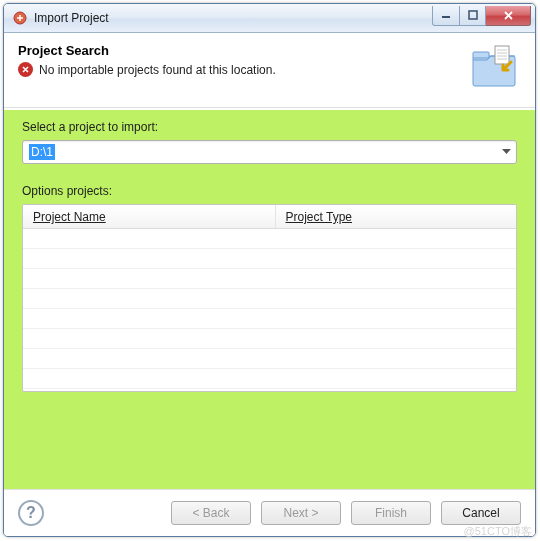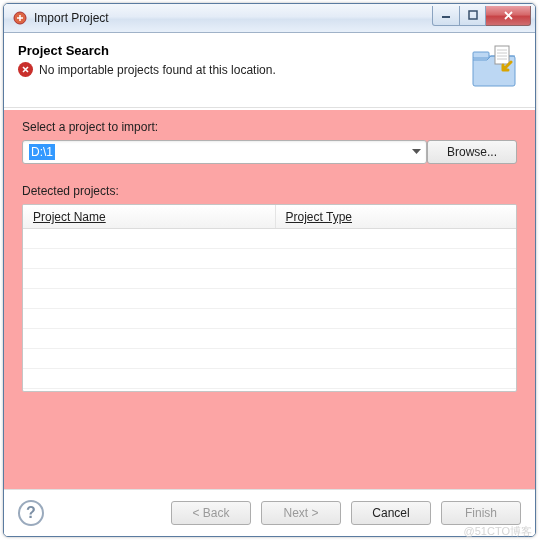--- a/index.html
+++ b/index.html
@@ -14,21 +14,21 @@
   .winbtn.max { width:26px; border-left:none; }
   .winbtn.close { width:45px; border-left:none; border-radius:0 0 3px 0; background:linear-gradient(to bottom,#e9a0a5 0%, #d6696b 45%, #c84447 55%, #cf6d70 100%); color:#fff; border-color:#8d6365; }
   .winbtn svg { display:block; }
   .header { background:#fff; padding:10px 14px 10px 14px; display:flex; border-bottom: none; }
   .header-left { flex:1; }
   .header-title { font-weight:bold; color:#000; font-size:13px; margin-bottom:4px; }
   .header-msg { display:flex; align-items:center; gap:6px; color:#222; }
   .err-icon { width:15px; height:15px; border-radius:50%; background:#c9302c; display:inline-flex; align-items:center; justify-content:center; }
   .header-icon { width:55px; height:48px; display:flex; align-items:center; justify-content:center; }
   .sep { height:1px; background:#e0e0e0; margin:6px 0 2px 0; }
-  .content { flex:1; padding:10px 18px 6px 18px; background:#fca5a5; display:flex; flex-direction:column; }
+  .content { flex:1; padding:10px 18px 6px 18px; background:#bef264; display:flex; flex-direction:column; }
   .label { color:#222; margin-bottom:6px; }
   .path-row { display:flex; gap:0; margin-bottom:20px; }
   .combo { flex:1; height:24px; border:1px solid #b2b2b2; border-radius:3px; background:#fff; display:flex; align-items:center; box-shadow: inset 0 1px 2px rgba(0,0,0,0.08); }
   .combo-input { flex:1; border:none; outline:none; padding:0 6px; background:transparent; }
   .combo-input .sel { background:#3399ff; color:#fff; padding:1px 2px; }
   .combo-arrow { width:20px; display:flex; align-items:center; justify-content:center; }
   .btn { height:24px; border:1px solid #adadad; border-radius:3px; background:linear-gradient(to bottom,#f7f7f7,#e7e7e7); padding:0 14px; color:#222; display:inline-flex; align-items:center; justify-content:center; cursor:pointer; }
   .btn.disabled { color:#9a9a9a; cursor:default; }
   .browse { width:90px; }
   .table { border:1px solid #c5c5c5; border-radius:2px; height:188px; background:#fff; overflow:hidden; }
@@ -109,24 +109,23 @@
     <div class="label">Select a project to import:</div>
     <div class="path-row">
       <div class="combo">
         <div class="combo-input"><span class="sel">D:\1</span></div>
         <div class="combo-arrow">
           <svg width="9" height="6">
               <path d="M0 0 L9 0 L4.5 5 Z" fill="#555"></path>
             </svg>
         </div>
       </div>
-      <button class="btn browse">Browse...</button>
     </div>
 
-    <div class="label">Detected projects:</div>
+    <div class="label">Options projects:</div>
     <div class="table">
       <div class="thead">
         <div class="th name">Project Name</div>
         <div class="th type">Project Type</div>
       </div>
       <div class="tbody">
         <div class="trow"></div>
         <div class="trow"></div>
         <div class="trow"></div>
         <div class="trow"></div>
@@ -137,19 +136,19 @@
       </div>
     </div>
 
   </div>
 
   <div class="footer">
     <div class="help">?</div>
     <div class="footer-spacer"></div>
     <button class="btn disabled">&lt; Back</button>
     <button class="btn disabled">Next &gt;</button>
+    <button class="btn disabled">Finish</button>
     <button class="btn">Cancel</button>
-    <button class="btn disabled">Finish</button>
   </div>
 
 </div>
 
 <div class="watermark">@51CTO博客</div>
 
 </body></html>

